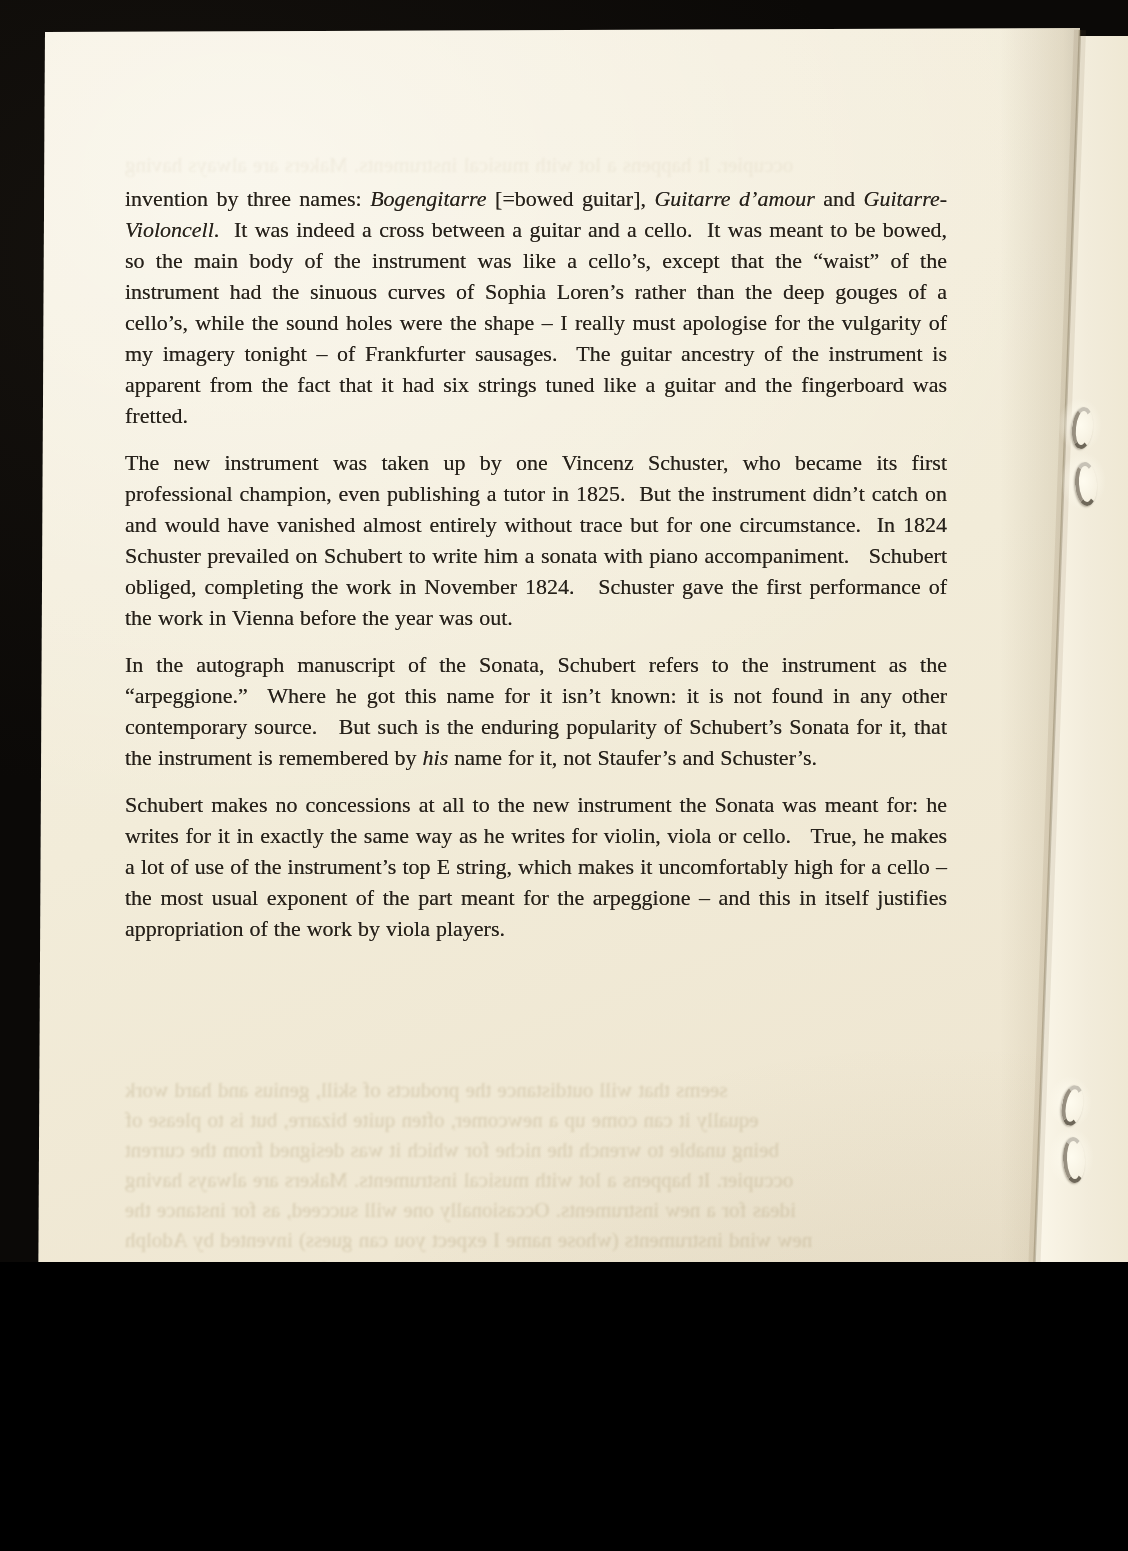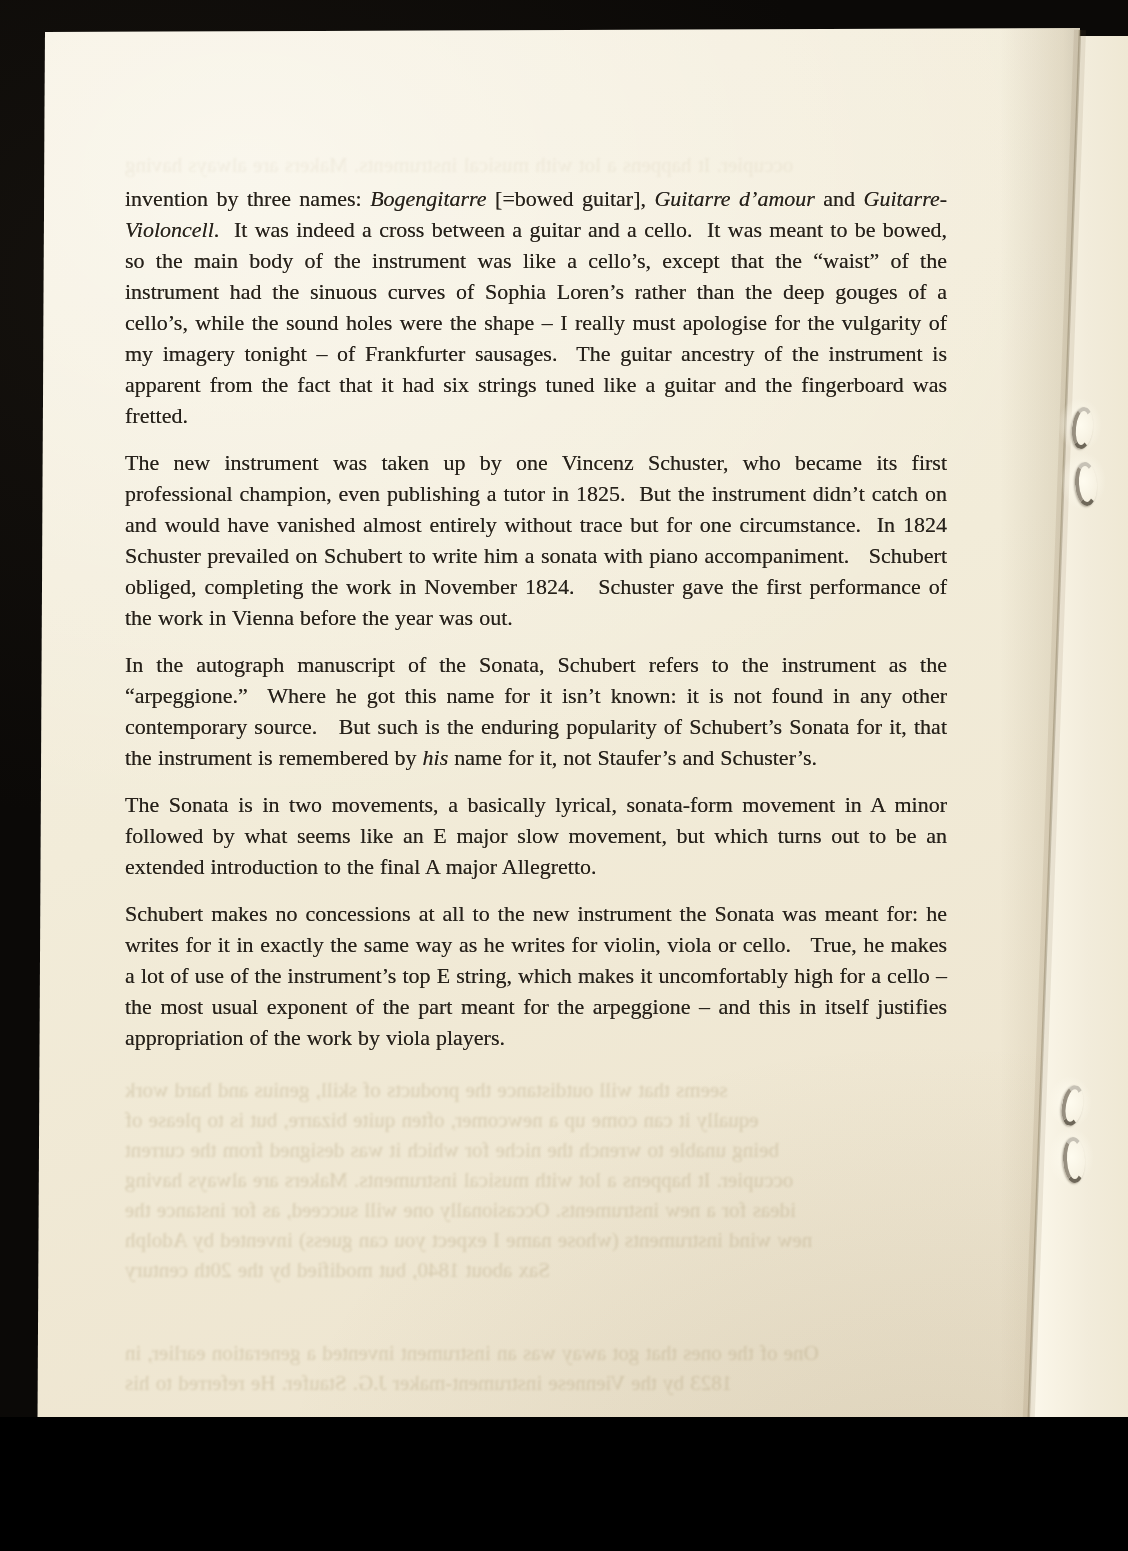--- a/index.html
+++ b/index.html
@@ -6,21 +6,21 @@
     --paper:#f2ecd9;
     --paper-shadow:#e7ddc4;
     --facing-paper:#f6f1e2;
     --bg:#0b0907;
     --ink:#26211a;
     --ghost-ink:#a08d62;
     --staple-metal:#a9a396;
   }
   html,body{margin:0;padding:0;background:#000;}
   .scene{
-    position:relative;width:1128px;height:1417px;overflow:hidden;
+    position:relative;width:1128px;height:1262px;overflow:hidden;
     background:
       radial-gradient(1200px 900px at 15% 20%, rgba(40,34,26,.35), rgba(0,0,0,0) 60%),
       radial-gradient(900px 700px at 90% 85%, rgba(30,26,20,.3), rgba(0,0,0,0) 65%),
       var(--bg);
     font-family:"Liberation Serif","DejaVu Serif",serif;
   }
   
   .facing-page{
     position:absolute;left:1018px;top:36px;width:110px;height:1492px;
     background:linear-gradient(to right,
@@ -102,21 +102,20 @@
     </div>
   <div class="ghost-block" style="top:1338px" id="ghost-block-2">
       <div class="ghost-line">One of the ones that got away was an instrument invented a generation earlier, in</div>
       <div class="ghost-line">1823 by the Viennese instrument-maker J.G. Staufer.   He referred to his</div>
     </div>
 
   <div class="text-layer" id="paragraph-host">
       <p class="para"><span>invention by three names: </span><span class="it">Bogengitarre</span><span> [=bowed guitar], </span><span class="it">Guitarre d’amour</span><span> and </span><span class="it">Guitarre-Violoncell</span><span>.&nbsp; It was indeed a cross between a guitar and a cello.&nbsp; It was meant to be bowed, so the main body of the instrument was like a cello’s, except that the “waist” of the instrument had the sinuous curves of Sophia Loren’s rather than the deep gouges of a cello’s, while the sound holes were the shape – I really must apologise for the vulgarity of my imagery tonight – of Frankfurter sausages.&nbsp; The guitar ancestry of the instrument is apparent from the fact that it had six strings tuned like a guitar and the fingerboard was fretted.</span></p>
       <p class="para"><span>The new instrument was taken up by one Vincenz Schuster, who became its first professional champion, even publishing a tutor in 1825.&nbsp; But the instrument didn’t catch on and would have vanished almost entirely without trace but for one circumstance.&nbsp; In 1824 Schuster prevailed on Schubert to write him a sonata with piano accompaniment.&nbsp;&nbsp; Schubert obliged, completing the work in November 1824.&nbsp;&nbsp; Schuster gave the first performance of the work in Vienna before the year was out.</span></p>
       <p class="para"><span>In the autograph manuscript of the Sonata, Schubert refers to the instrument as the “arpeggione.”&nbsp; Where he got this name for it isn’t known: it is not found in any other contemporary source.&nbsp;&nbsp; But such is the enduring popularity of Schubert’s Sonata for it, that the instrument is remembered by </span><span class="it">his</span><span> name for it, not Staufer’s and Schuster’s.</span></p>
-      <p class="para"><span>The Sonata is in two movements, a basically lyrical, sonata-form movement in A minor followed by what seems like an E major slow movement, but which turns out to be an extended introduction to the final A major Allegretto.</span></p>
       <p class="para"><span>Schubert makes no concessions at all to the new instrument the Sonata was meant for: he writes for it in exactly the same way as he writes for violin, viola or cello.&nbsp;&nbsp; True, he makes a lot of use of the instrument’s top E string, which makes it uncomfortably high for a cello – the most usual exponent of the part meant for the arpeggione – and this in itself justifies appropriation of the work by viola players.</span></p>
     </div>
 
   <div>
     <div class="staple-dent" style="left:1058px;top:398px;width:44px;height:54px"></div>
     <div class="staple-dent" style="left:1060px;top:452px;width:46px;height:58px"></div>
     <div class="staple-prong" style="left:1072px;top:407px;width:13px;height:34px;transform:rotate(6deg)"></div>
     <div class="staple-prong" style="left:1075px;top:462px;width:14px;height:36px;transform:rotate(-4deg)"></div>
   </div>
   <div>

